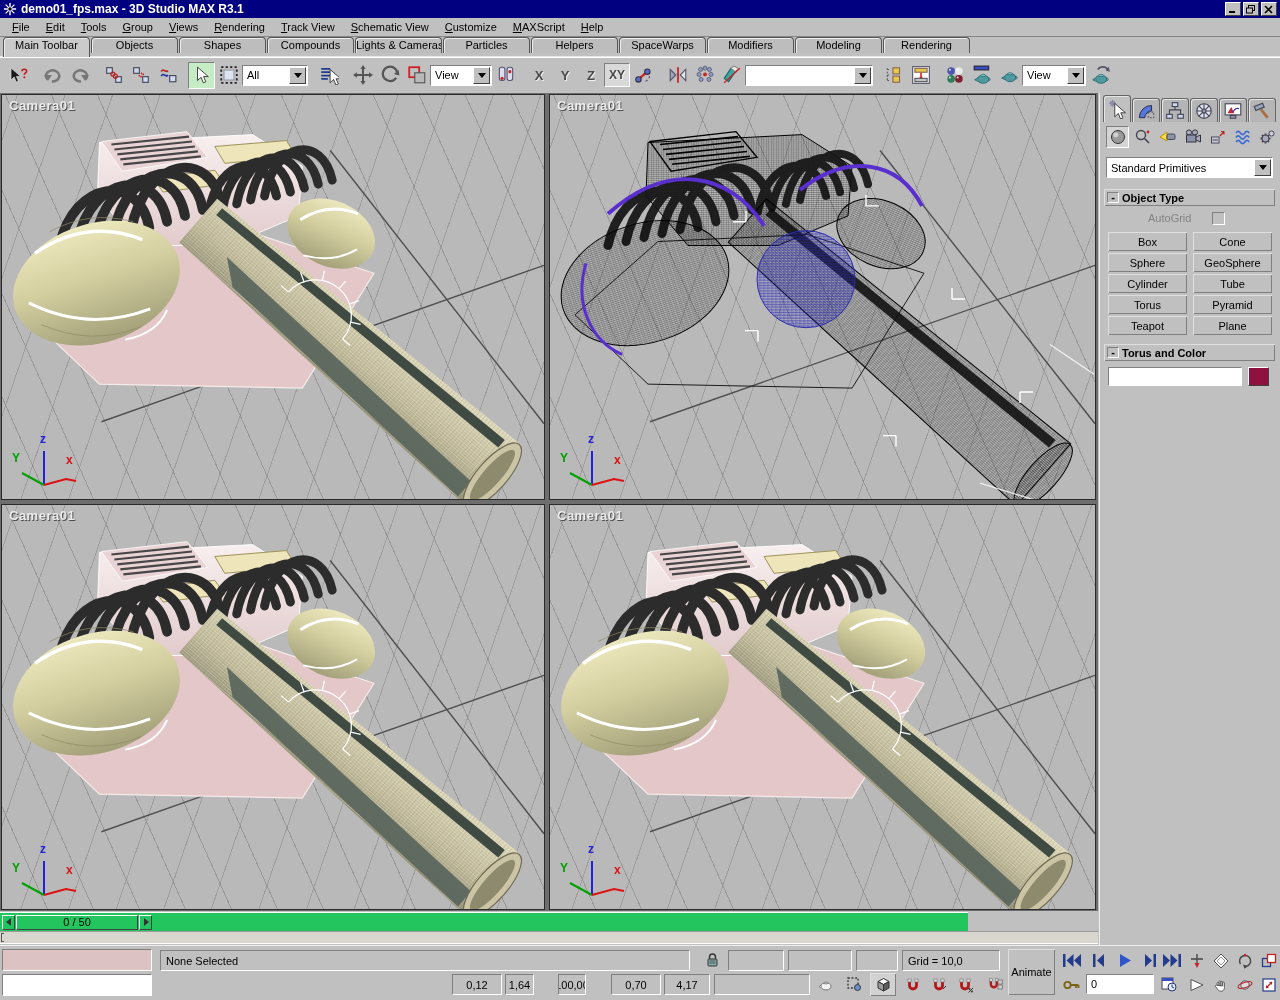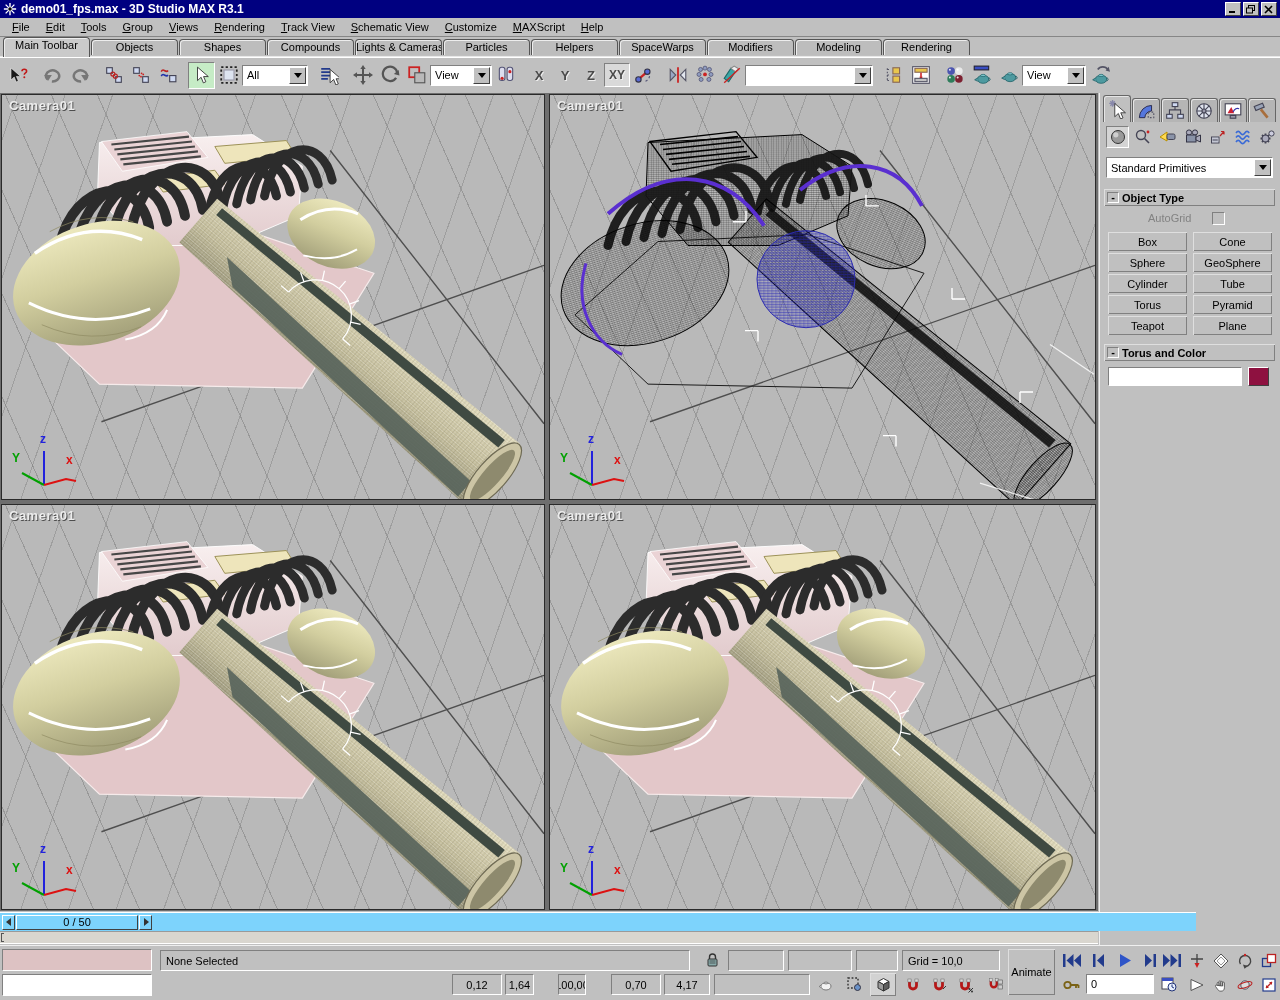--- a/index.html
+++ b/index.html
@@ -7,21 +7,21 @@
 .app{position:relative;width:1280px;height:1000px;background:#c0c0c0;font-family:"Liberation Sans",sans-serif;font-size:11px;color:#000;overflow:hidden}
 .out{border:1px solid;border-color:#fff #404040 #404040 #fff}
 .out2{box-shadow:inset 1px 1px 0 #dfdfdf, inset -1px -1px 0 #808080}
 .in2{border:1px solid;border-color:#808080 #fff #fff #808080}
 .titlebar{height:18px;background:#000080;color:#fff;display:flex;align-items:center;padding:0 3px;font-weight:bold;font-size:12px;gap:4px}
 .wbtns{margin-left:auto;display:flex;gap:2px}
 .wbtn{width:16px;height:14px;background:#c0c0c0;display:flex;align-items:center;justify-content:center}
 .menubar{height:19px;display:flex;align-items:center;padding:0 4px;background:#c0c0c0;border-bottom:1px solid #868686}
 .mi{padding:2px 8px;display:inline-block}
 .mi::first-letter{text-decoration:underline}
-.tabbar{height:20px;display:flex;align-items:center;padding:0 3px;background:#c0c0c0;border-bottom:1px solid #e8e8e8}
+.tabbar{height:20px;display:flex;align-items:flex-start;padding:0 3px;background:#c0c0c0;border-bottom:1px solid #e8e8e8}
 .tab{height:16px;line-height:15px;text-align:center;flex:0 0 87px;margin-right:1px;background:#bdbdbd;border:1px solid #555;border-bottom:none;border-radius:4px 4px 0 0;box-shadow:inset 1px 1px 0 #ededed;font-size:11px;overflow:hidden;white-space:nowrap}
 .tab.active{height:20px;background:#cacaca;font-weight:normal}
 .toolbar{height:35px;display:flex;align-items:center;padding:0 5px;background:#c0c0c0;border-top:1px solid #fff}
 .tbtn{width:27px;height:27px;display:flex;align-items:center;justify-content:center;flex:0 0 auto}
 .tbtn.sel{background:#c6ecc6;border:1px solid;border-color:#808080 #fff #fff #808080}
 .tsep{width:7px;height:26px;flex:0 0 auto}
 .axisbtn{width:26px;height:24px;display:flex;align-items:center;justify-content:center;font-weight:bold;color:#4a4a4a;text-shadow:1px 1px 0 #eee;font-size:13px;flex:0 0 auto}
 .axisbtn.press{background:#d9d9d9;border:1px solid;border-color:#808080 #fff #fff #808080;font-size:12px}
 .dd{height:21px;background:#fff;display:flex;align-items:center;flex:0 0 auto}
 .ddtxt{flex:1;padding:0 4px;overflow:hidden;white-space:nowrap}
@@ -39,21 +39,21 @@
 .tx{color:#dd1111;left:56px;top:18px}
 .cpanel{position:absolute;left:1099px;top:93px;width:181px;height:852px;background:#c0c0c0;border-left:1px solid #f0f0f0}
 .cptab{position:absolute;width:28px;height:24px;background:#b5b5b5;border:1px solid #666;border-bottom:none;border-radius:3px 3px 0 0;display:flex;align-items:center;justify-content:center;box-shadow:inset 1px 1px 0 #e5e5e5}
 .cptab.active{background:#c0c0c0;height:27px}
 .catbtn{position:absolute;width:23px;height:22px;display:flex;align-items:center;justify-content:center}
 .catbtn.sel{background:#d4d4d4;border:1px solid;border-color:#808080 #fff #fff #808080}
 .rollhdr{position:absolute;height:17px;background:#c0c0c0;display:flex;align-items:center;font-weight:bold}
 .collbox{width:12px;height:11px;margin:0 3px;background:#c0c0c0;display:flex;align-items:center;justify-content:center;font-weight:bold;line-height:9px}
 .rolltitle{flex:1;padding-right:26px}
 .objbtn{position:absolute;width:79px;height:19px;background:#c0c0c0;display:flex;align-items:center;justify-content:center}
-.tslider{position:absolute;left:0;top:912px;width:1196px;height:19px;background:#7dd3fc;border-top:1px solid #fff;display:flex;align-items:center}
+.tslider{position:absolute;left:0;top:912px;width:968px;height:19px;background:#22c55e;border-top:1px solid #fff;display:flex;align-items:center}
 .trackbar{position:absolute;left:0;top:931px;width:1098px;height:13px;background:#d9d6cf;border-top:1px solid #9a9a9a;border-bottom:1px solid #fff}
 .statusbar{position:absolute;left:0;top:945px;width:1280px;height:55px;background:#c0c0c0;border-top:1px solid #efefef}
 .sfield{position:absolute;height:21px;background:#c0c0c0;display:flex;align-items:center;padding:0 5px;overflow:hidden;white-space:nowrap}
 .sbtn{position:absolute;height:21px;display:flex;align-items:center;justify-content:center}
 .num{justify-content:center;padding:0}
 svg{display:block}
 </style>
 </head>
 <body>
 

